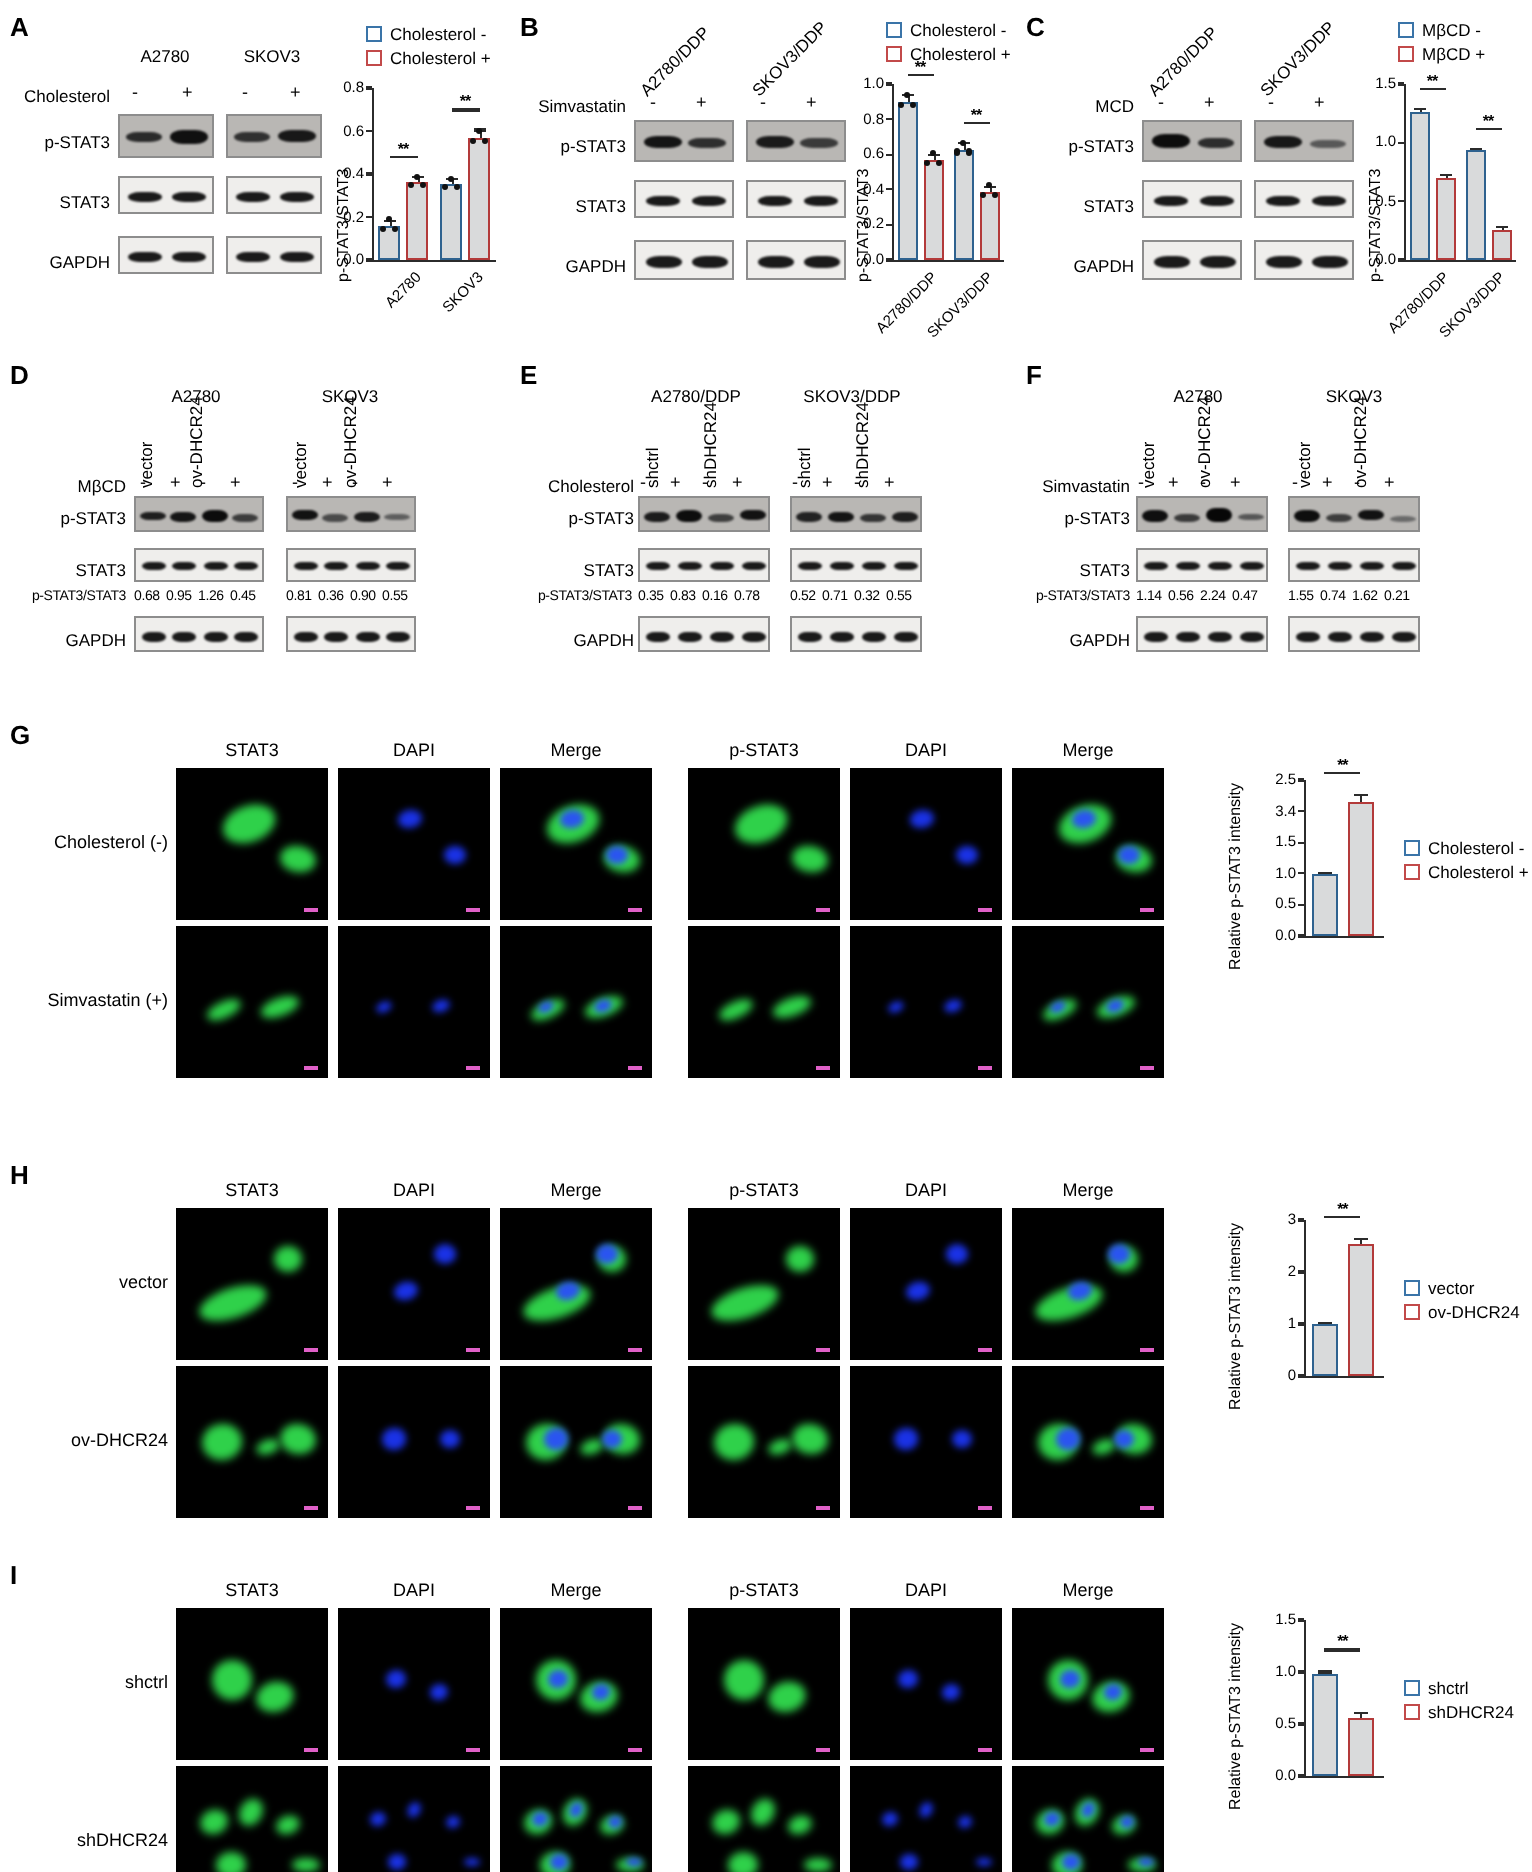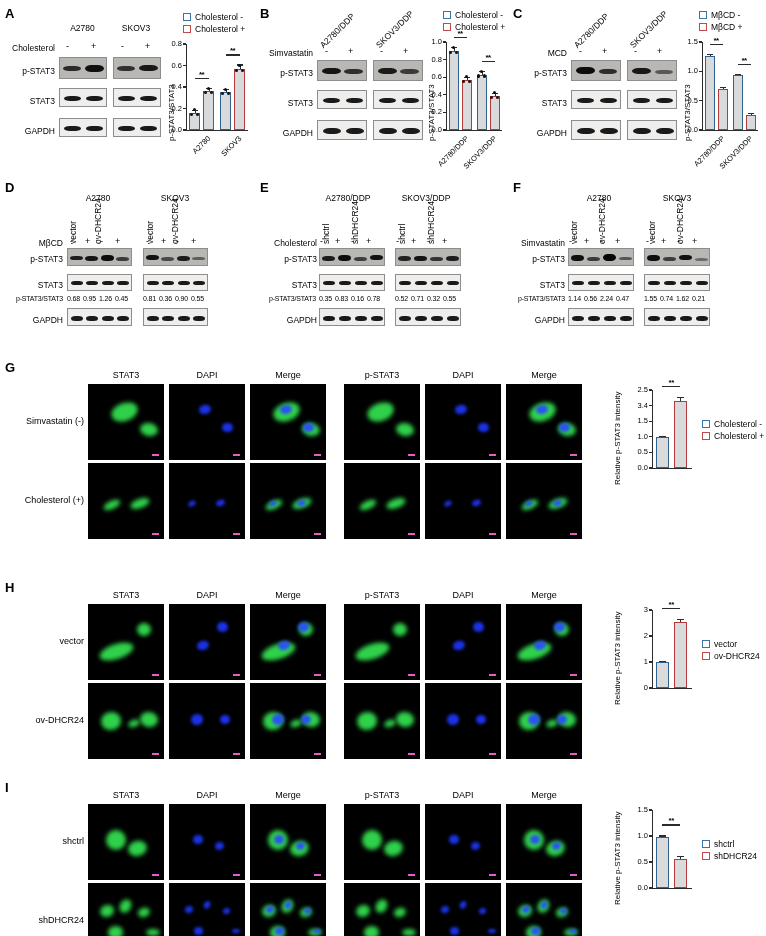--- a/index.html
+++ b/index.html
@@ -666,21 +666,21 @@
 
 <div id="micro-panels">
     <div class="panel" style="left: 0px; top: 354px; width: 766px; height: 170px;">
       <div class="plabel" style="left: 5px; top: 6px;">G</div>
       <div class="micro-head" style="left: 88px; top: 16px; width: 76px;">STAT3</div>
       <div class="micro-head" style="left: 169px; top: 16px; width: 76px;">DAPI</div>
       <div class="micro-head" style="left: 250px; top: 16px; width: 76px;">Merge</div>
       <div class="micro-head" style="left: 344px; top: 16px; width: 76px;">p-STAT3</div>
       <div class="micro-head" style="left: 425px; top: 16px; width: 76px;">DAPI</div>
       <div class="micro-head" style="left: 506px; top: 16px; width: 76px;">Merge</div>
-      <div class="micro-rowlab" style="left: 2px; top: 62px; width: 82px;">Simvastatin (-)</div>
+      <div class="micro-rowlab" style="left: 2px; top: 62px; width: 82px;">Cholesterol (-)</div>
       <div class="micro-cell" style="left: 88px; top: 30px; width: 76px; height: 76px;">
         <div class="blob" style="left: 22.8px; top: 19.2923px; width: 26.8923px; height: 17.5385px; background: rgb(47, 209, 74); transform: rotate(-20deg); filter: blur(2px);"></div>
         <div class="blob" style="left: 52.0308px; top: 39.1692px; width: 17.5385px; height: 12.8615px; background: rgb(47, 209, 74); transform: rotate(10deg); filter: blur(2px);"></div>
         <div class="scalebar"></div>
       </div>
       <div class="micro-cell" style="left: 169px; top: 30px; width: 76px; height: 76px;">
         <div class="blob" style="left: 30.4px; top: 21.0462px; width: 11.6923px; height: 9.35385px; background: rgb(26, 50, 230); transform: rotate(-10deg); filter: blur(1.8px);"></div>
         <div class="blob" style="left: 53.2px; top: 38.5846px; width: 10.5231px; height: 9.35385px; background: rgb(26, 50, 230); transform: rotate(0deg); filter: blur(1.8px);"></div>
         <div class="scalebar"></div>
       </div>
@@ -701,21 +701,21 @@
         <div class="blob" style="left: 53.2px; top: 38.5846px; width: 10.5231px; height: 9.35385px; background: rgb(26, 50, 230); transform: rotate(0deg); filter: blur(1.8px);"></div>
         <div class="scalebar"></div>
       </div>
       <div class="micro-cell" style="left: 506px; top: 30px; width: 76px; height: 76px;">
         <div class="blob" style="left: 22.8px; top: 19.2923px; width: 26.8923px; height: 17.5385px; background: rgb(47, 209, 74); transform: rotate(-20deg); filter: blur(2px);"></div>
         <div class="blob" style="left: 52.0308px; top: 39.1692px; width: 17.5385px; height: 12.8615px; background: rgb(47, 209, 74); transform: rotate(10deg); filter: blur(2px);"></div>
         <div class="blob" style="left: 30.4px; top: 21.0462px; width: 11.6923px; height: 9.35385px; background: rgb(42, 84, 240); transform: rotate(-10deg); filter: blur(1.6px);"></div>
         <div class="blob" style="left: 53.2px; top: 38.5846px; width: 10.5231px; height: 9.35385px; background: rgb(42, 84, 240); transform: rotate(0deg); filter: blur(1.6px);"></div>
         <div class="scalebar"></div>
       </div>
-      <div class="micro-rowlab" style="left: 2px; top: 141px; width: 82px;">Cholesterol (+)</div>
+      <div class="micro-rowlab" style="left: 2px; top: 141px; width: 82px;">Simvastatin (+)</div>
       <div class="micro-cell" style="left: 88px; top: 109px; width: 76px; height: 76px;">
         <div class="blob" style="left: 14.6154px; top: 38px; width: 17.5385px; height: 8.18462px; background: rgb(47, 209, 74); transform: rotate(-25deg); filter: blur(2px);"></div>
         <div class="blob" style="left: 41.5077px; top: 36.2462px; width: 19.8769px; height: 9.35385px; background: rgb(47, 209, 74); transform: rotate(-20deg); filter: blur(2px);"></div>
         <div class="scalebar"></div>
       </div>
       <div class="micro-cell" style="left: 169px; top: 109px; width: 76px; height: 76px;">
         <div class="blob" style="left: 19.2923px; top: 38.2923px; width: 8.18462px; height: 5.26154px; background: rgb(26, 50, 230); transform: rotate(-25deg); filter: blur(1.8px);"></div>
         <div class="blob" style="left: 47.0615px; top: 36.8308px; width: 8.76923px; height: 5.84615px; background: rgb(26, 50, 230); transform: rotate(-20deg); filter: blur(1.8px);"></div>
         <div class="scalebar"></div>
       </div>

